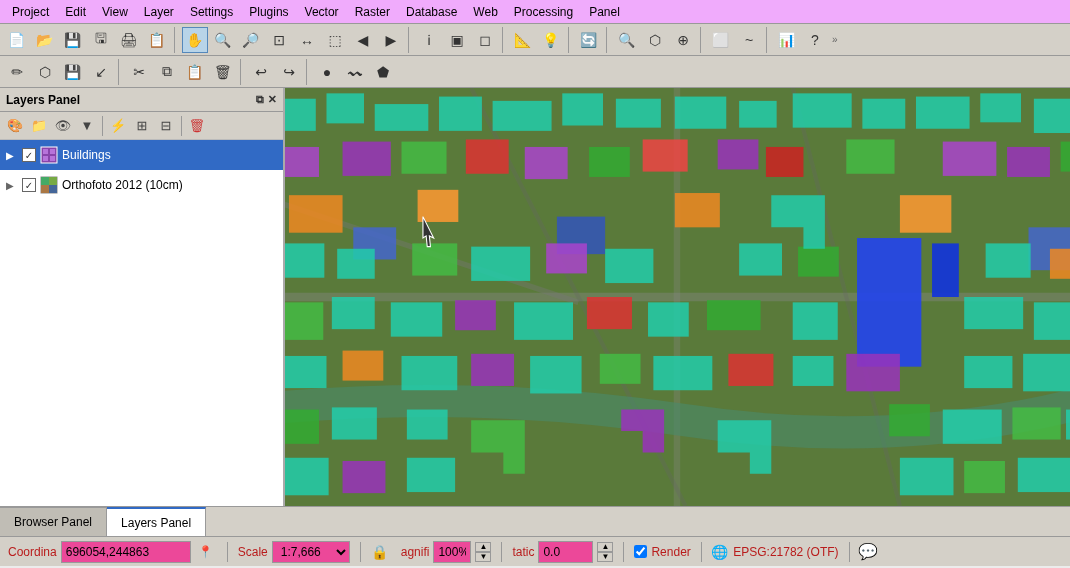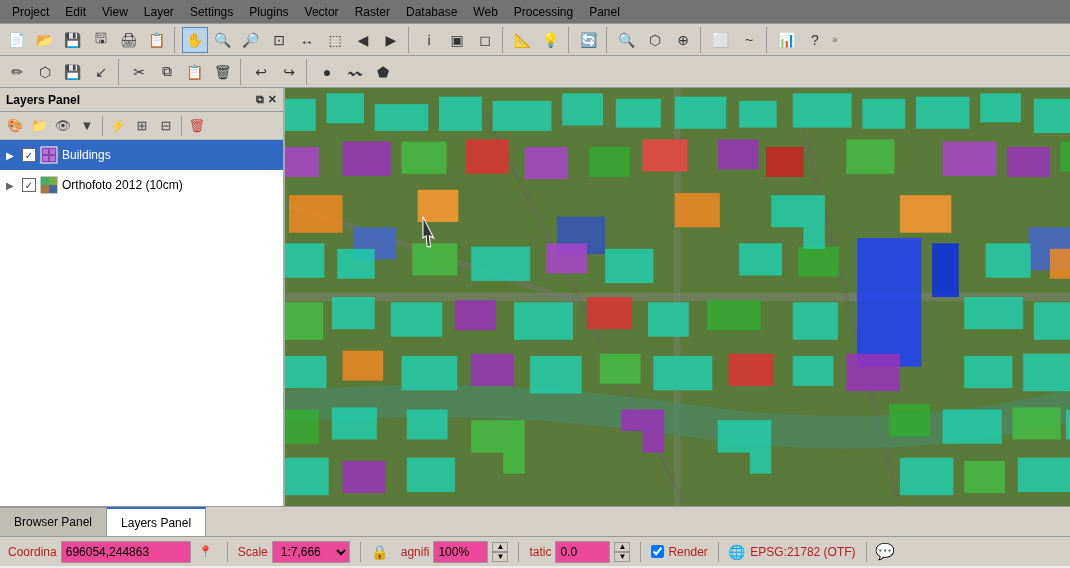--- a/index.html
+++ b/index.html
@@ -1,21 +1,21 @@
 <!DOCTYPE html>
 <html><head>
   <meta charset="utf-8">
   <style>
     * { margin: 0; padding: 0; box-sizing: border-box; }
     body { width: 1070px; height: 568px; font-family: 'Segoe UI', Arial, sans-serif; font-size: 12px; background: #ececec; overflow: hidden; }
 
     
     .menu-bar {
       display: flex; align-items: center;
-      background: #737373; height: 24px;
+      background: #f0abfc; height: 24px;
       border-bottom: 1px solid #999;
       padding: 0 4px;
     }
     .menu-item {
       padding: 2px 8px; cursor: pointer; color: #000;
     }
 
     
     .toolbar {
       display: flex; align-items: center;
@@ -407,21 +407,21 @@
     <select class="status-input" style="width:78px;">
       <option>1:7,666</option>
       <option>1:5,000</option>
       <option>1:10,000</option>
     </select>
   </div>
   <div class="status-separator"></div>
   <button class="tb-btn" style="font-size:14px;">🔒</button>
   <div class="status-item">
     <span class="status-label">agnifi</span>
-    <input class="status-input" style="width: 55px;" value="100%">
+    <input class="status-input" style="width: 38px; text-align: center;" value="100%">
     <div class="spin-box">
       <button class="spin-btn">▲</button>
       <button class="spin-btn">▼</button>
     </div>
   </div>
   <div class="status-separator"></div>
   <div class="status-item">
     <span class="status-label">tatic</span>
     <input class="status-input" style="width: 55px;" value="0.0">
     <div class="spin-box">

